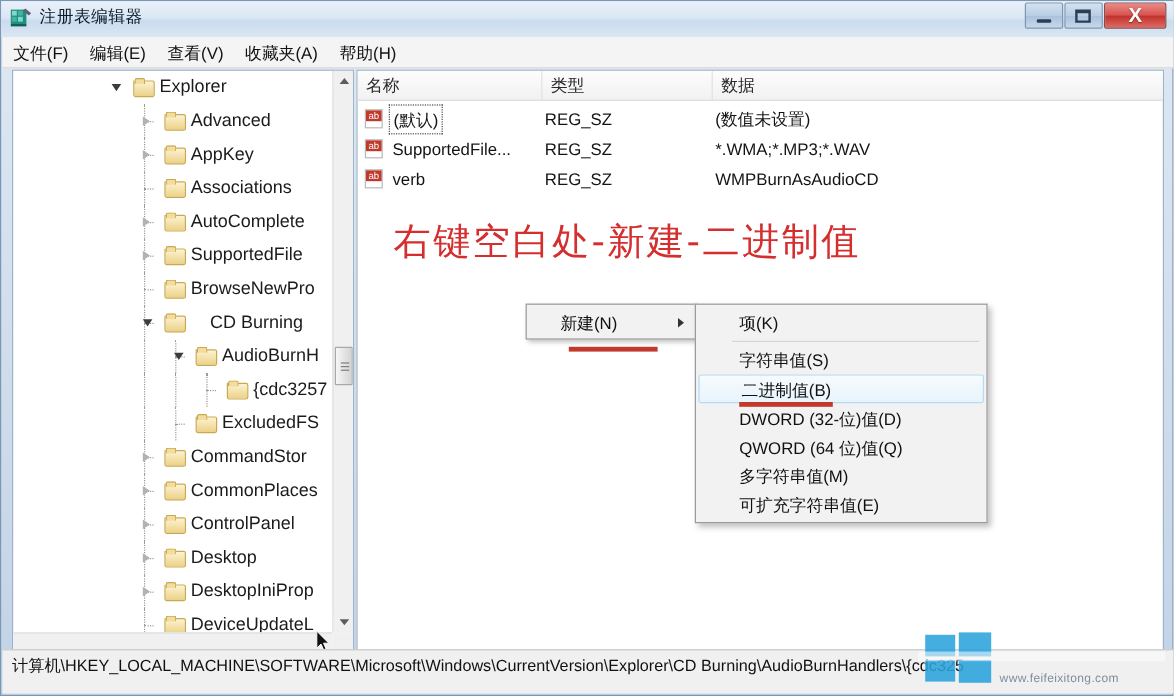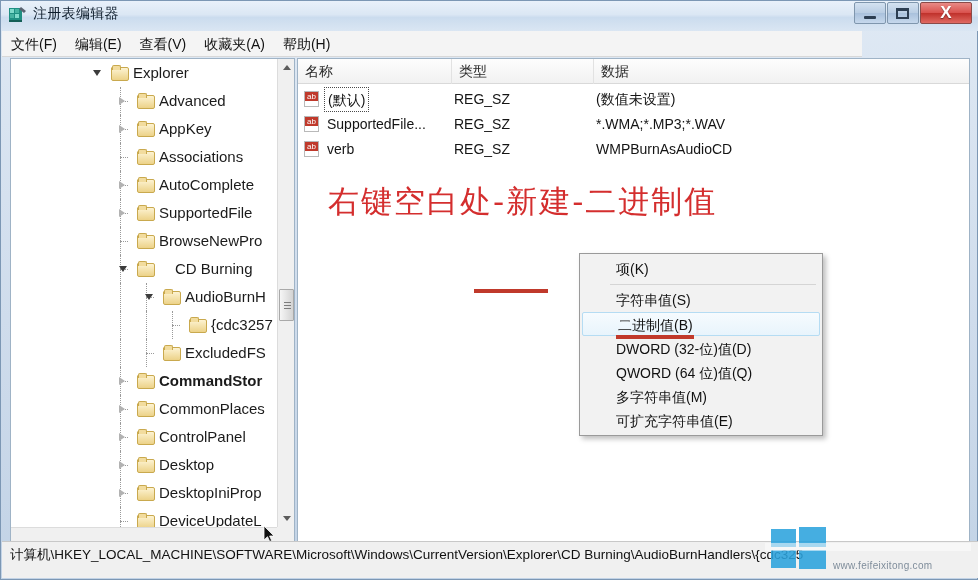--- a/index.html
+++ b/index.html
@@ -50,21 +50,21 @@
   }
   .glyph-close {
     position: absolute; left: 0; top: 0; width: 100%; height: 100%;
     color: #fff; font-size: 17px; font-weight: bold;
     text-align: center; line-height: 20px;
     text-shadow: 0 1px 1px rgba(0,0,0,.45);
   }
 
   
   #menubar {
-    position: absolute; left: 1px; top: 30px; width: 860px; height: 26px;
+    position: absolute; left: 1px; top: 30px; width: 976px; height: 26px;
     background: #f4f4f4; border-bottom: 1px solid #d8d8d8;
   }
   .menu-item {
     float: left; padding: 4px 9px; font-size: 14px; color: #111;
     line-height: 18px;
   }
 
   
   #pane-tree {
     position: absolute; left: 9px; top: 57px; width: 285px; height: 487px;
@@ -366,21 +366,21 @@
           <span class="dotline" style="left: 135px; top: 0px; height: 28px;"></span>
           <span class="dotstub" style="left: 135px; top: 14px;"></span>
           <span class="folder" style="left: 152px;"></span>
           <span class="tw" style="left: 174px;">ExcludedFS</span>
         </div>
         <div class="tnode" style="top: 308px; position: absolute;">
           <span class="dotline" style="left: 109px; top: 0px; height: 28px;"></span>
           <span class="dotstub" style="left: 109px; top: 14px;"></span>
           <span class="exp-closed" style="left: 108px;"></span>
           <span class="folder" style="left: 126px;"></span>
-          <span class="tw" style="left: 148px; font-weight: bold;">CommandStor</span>
+          <span class="tw" style="left: 148px;">CommandStor</span>
         </div>
         <div class="tnode" style="top: 336px; position: absolute;">
           <span class="dotline" style="left: 109px; top: 0px; height: 28px;"></span>
           <span class="dotstub" style="left: 109px; top: 14px;"></span>
           <span class="exp-closed" style="left: 108px;"></span>
           <span class="folder" style="left: 126px;"></span>
           <span class="tw" style="left: 148px;">CommonPlaces</span>
         </div>
         <div class="tnode" style="top: 364px; position: absolute;">
           <span class="dotline" style="left: 109px; top: 0px; height: 28px;"></span>
@@ -463,20 +463,24 @@
           <span>ab</span>
         </span>
       <span class="cell" style="left:29px">verb</span>
       <span class="cell" style="left:156px">REG_SZ</span>
       <span class="cell" style="left:298px">WMPBurnAsAudioCD</span>
     </div>
   </div>
 
   <div id="annotation">右键空白处-新建-二进制值</div>
 
+  <div id="ctx-parent">
+    <span class="mlabel">新建(N)</span>
+    <span class="subarrow"></span>
+  </div>
   <div id="ul-parent"></div>
 
   <div id="ctx-sub">
     <div class="sitem" style="top:3px">项(K)</div>
     <div class="sep" style="top:30px"></div>
     <div class="sitem" style="top:34px">字符串值(S)</div>
     <div class="sitem hl" style="top:58px;left:2px;right:2px">二进制值(B)</div>
     <div class="sitem" style="top:83px">DWORD (32-位)值(D)</div>
     <div class="sitem" style="top:107px">QWORD (64 位)值(Q)</div>
     <div class="sitem" style="top:131px">多字符串值(M)</div>

